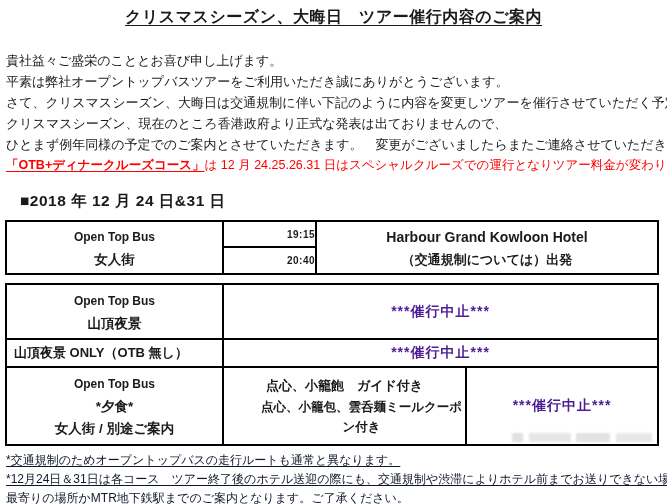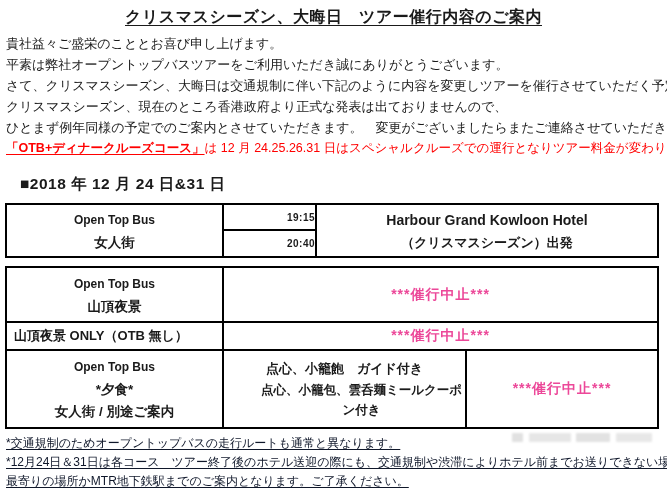--- a/index.html
+++ b/index.html
@@ -7,36 +7,36 @@
   .doc {
     width:667px; height:504px; position:relative; overflow:hidden;
     background:#ffffff; color:#1a1a1a;
     font-family:"Liberation Sans","DejaVu Sans",sans-serif;
   }
   .title-wrap { padding-top:7px; text-align:center; }
   .title {
     font-size:16px; font-weight:bold; letter-spacing:0.5px;
     text-decoration:underline; text-underline-offset:3px;
   }
-  .intro { margin:5px 0 0 6px; font-size:13px; line-height:21px; }
+  .intro { margin:22px 0 0 6px; font-size:13px; line-height:21px; }
   .intro-line { white-space:nowrap; }
   .notice { color:#ff0000; white-space:nowrap; font-size:12.5px; }
   .notice .hl { font-weight:bold; text-decoration:underline; text-underline-offset:2px; }
   .heading { margin:15px 0 0 20px; font-size:15.5px; font-weight:bold; letter-spacing:0.5px; }
   table { border-collapse:collapse; margin:8px 0 0 5px; table-layout:fixed; }
   td {
     border:2px solid #000; text-align:center; vertical-align:middle;
     font-weight:bold; padding:0; overflow:hidden;
   }
   .course-en { font-size:12px; line-height:24px; }
   .course-jp { font-size:13.5px; line-height:22px; }
   .time { font-size:10px; letter-spacing:0.5px;text-align:right; }
   .dest-en { font-size:14px; line-height:24px; }
   .dest-jp { font-size:13px; line-height:22px; }
-  .status { color:#ec4899; font-size:14px; letter-spacing:1px; }
+  .status { color:#4c1d95; font-size:14px; letter-spacing:1px; }
   .row2-course { text-align:left; padding-left:7px; font-size:13px; }
   .detail1 { font-size:13px; line-height:22px; }
   .detail2 { font-size:12.5px; line-height:20px;margin-left:34px; }
   .footnotes { margin:5px 0 0 6px; color:#0f172a; font-size:12px; line-height:19px; }
   .footnote-line {
     white-space:nowrap; text-decoration:underline; text-underline-offset:2px;
   }
   .watermark {
     position:absolute; left:512px; top:433px; width:140px; height:9px;
     background:linear-gradient(90deg,#bdbdbd 0 8%,transparent 8% 12%,#c9c9c9 12% 42%,transparent 42% 46%,#bfbfbf 46% 70%,transparent 70% 74%,#cccccc 74% 100%);
@@ -71,21 +71,21 @@
       </colgroup>
     <tbody>
         <tr style="height:26px;">
       <td rowspan="2">
         <div class="course-en">Open Top Bus</div>
         <div class="course-jp">女人街</div>
       </td>
       <td class="time">19:15</td>
       <td rowspan="2">
         <div class="dest-en">Harbour Grand Kowloon Hotel</div>
-        <div class="dest-jp">（クリスマスシーズン）出発</div>
+        <div class="dest-jp">（交通規制については）出発</div>
       </td>
     </tr>
     <tr style="height:27px;">
       <td class="time">20:40</td>
     </tr>
   </tbody>
     </table>
 
   <table>
     <colgroup>

